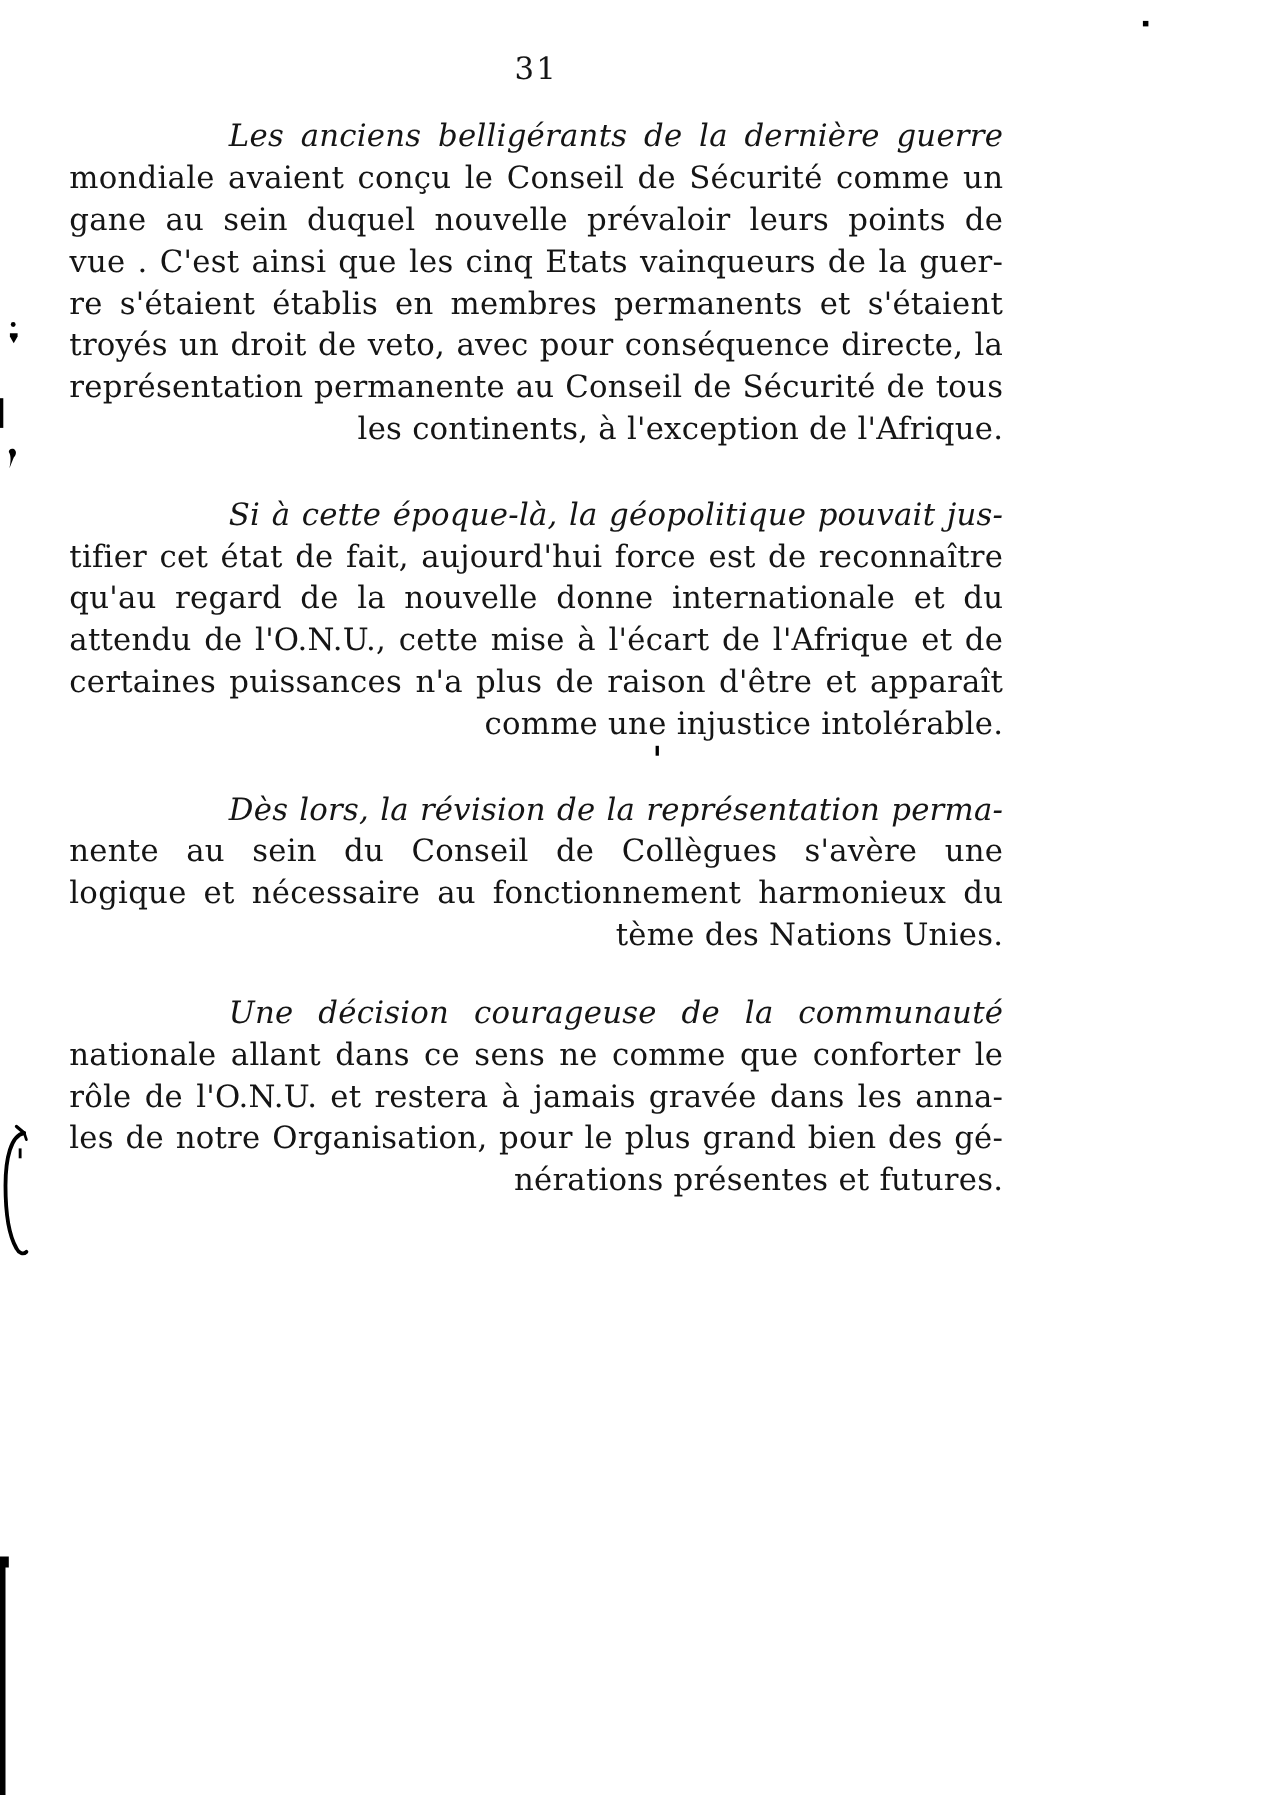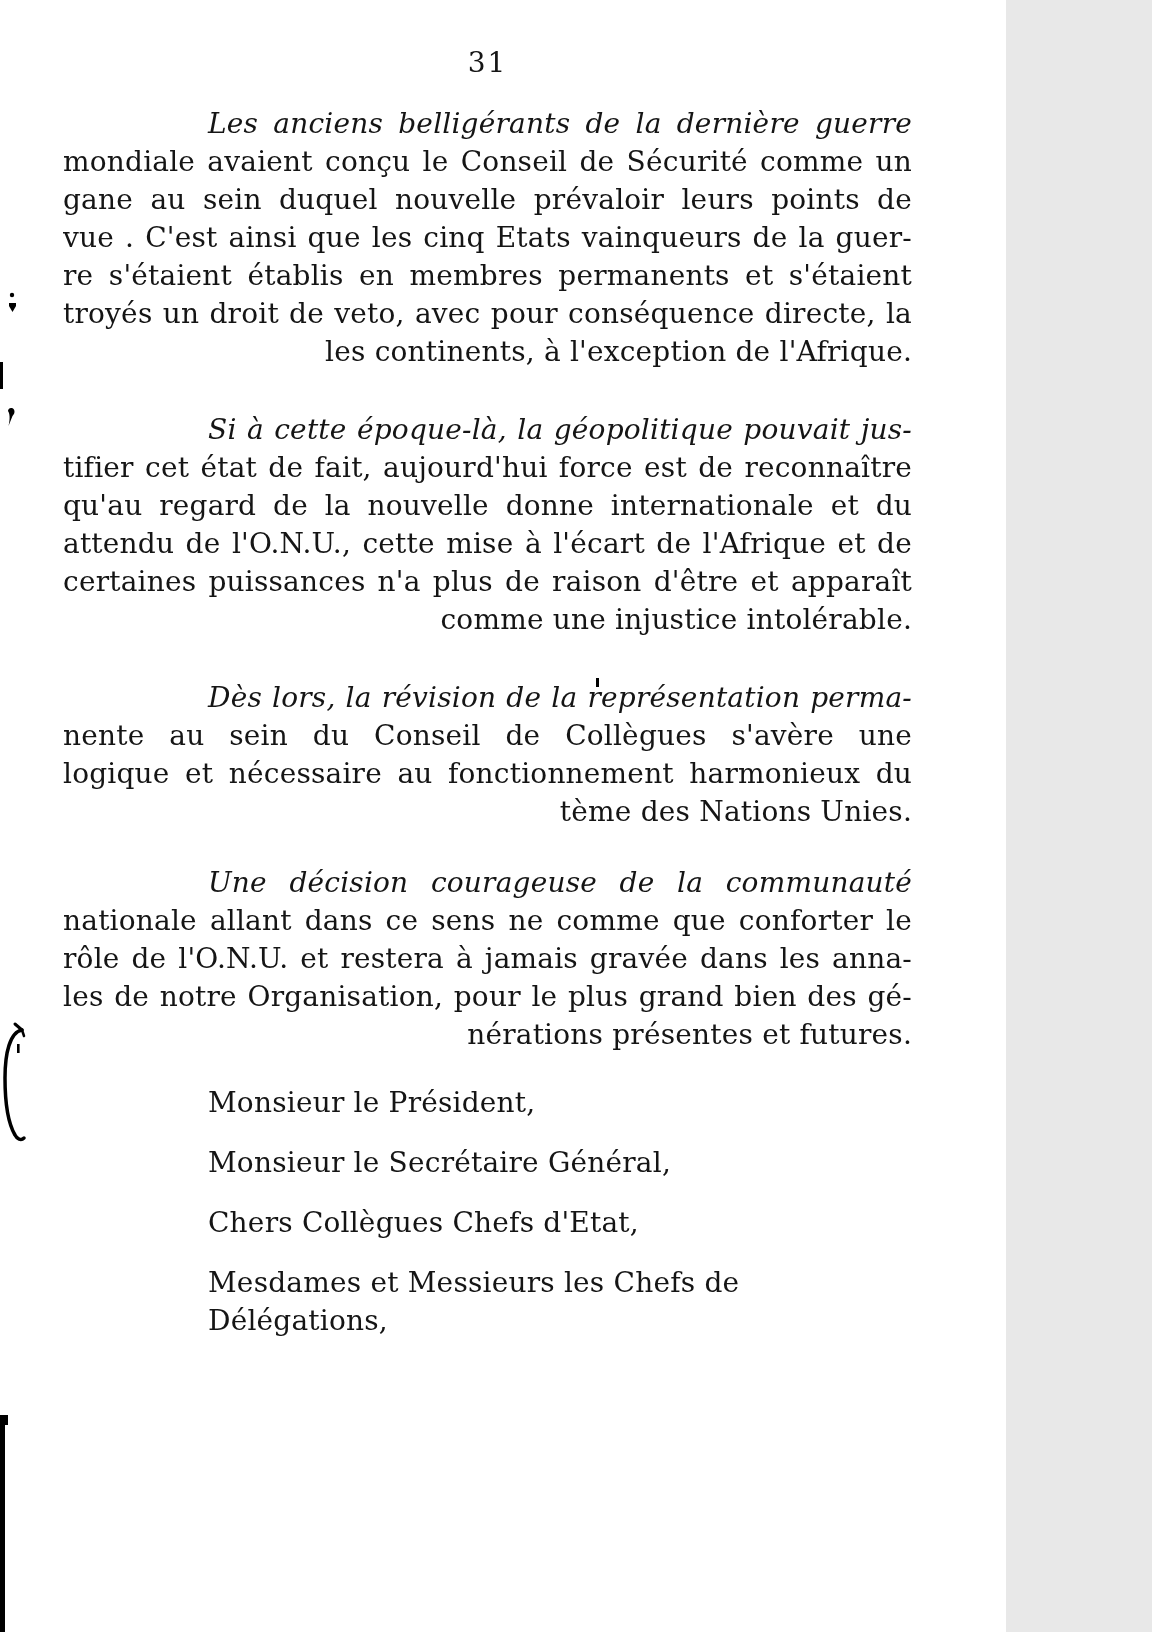--- a/index.html
+++ b/index.html
@@ -1,18 +1,18 @@
 <!DOCTYPE html>
 <html><head>
 <meta charset="utf-8">
 <style>
   html,body{margin:0;padding:0;background:#e8e8e8;}
   .page{
     position:relative;
-    width:1006px;height:1632px;
+    width:1152px;height:1632px;
     background:#ffffff;
     overflow:hidden;
     font-family:"DejaVu Serif","Liberation Serif",serif;
     color:#151515;
   }
   .content{
     position:absolute;left:63px;top:44px;width:849px;
     font-size:28px;line-height:38px;
     letter-spacing:0.2px;
   }
@@ -54,20 +54,21 @@
 
     <div class="page-number">31</div>
 
     <div class="para">
       <div class="line indent">Les anciens belligérants de la dernière guerre</div>
       <div class="line">mondiale avaient conçu le Conseil de Sécurité comme un or-</div>
       <div class="line">gane au sein duquel nouvelle prévaloir leurs points de</div>
       <div class="line">vue . C'est ainsi que les cinq Etats vainqueurs de la guer-</div>
       <div class="line">re s'étaient établis en membres permanents et s'étaient oc-</div>
       <div class="line">troyés un droit de veto, avec pour conséquence directe, la</div>
+      <div class="line">représentation permanente au Conseil de Sécurité de tous</div>
       <div class="line last">les continents, à l'exception de l'Afrique.</div>
     </div>
 
     <div class="para gap-md">
       <div class="line indent">Si à cette époque-là, la géopolitique pouvait jus-</div>
       <div class="line">tifier cet état de fait, aujourd'hui force est de reconnaître</div>
       <div class="line">qu'au regard de la nouvelle donne internationale et du rôle</div>
       <div class="line">attendu de l'O.N.U., cette mise à l'écart de l'Afrique et de</div>
       <div class="line">certaines puissances n'a plus de raison d'être et apparaît</div>
       <div class="line last">comme une injustice intolérable.</div>
@@ -81,26 +82,20 @@
     </div>
 
     <div class="para gap-xs">
       <div class="line indent">Une décision courageuse de la communauté inter-</div>
       <div class="line">nationale allant dans ce sens ne comme que conforter le</div>
       <div class="line">rôle de l'O.N.U. et restera à jamais gravée dans les anna-</div>
       <div class="line">les de notre Organisation, pour le plus grand bien des gé-</div>
       <div class="line last">nérations présentes et futures.</div>
     </div>
 
-    <div class="salutations">
-      <div class="sal">Monsieur le Président,</div>
-      <div class="sal">Monsieur le Secrétaire Général,</div>
-      <div class="sal">Chers Collègues Chefs d'Etat,</div>
-      <div class="sal">Mesdames et Messieurs les Chefs de Délégations,</div>
-    </div>
 
   </div>
 
   <div class="mark mark-dots">
     <svg width="16" height="24" viewBox="0 0 16 24">
       <circle cx="7" cy="3" r="2.2" fill="#000"></circle>
       <path d="M4 11 h7 v3 l-3.5 6 l-3.5 -6 z" fill="#000"></path>
     </svg>
   </div>
 

